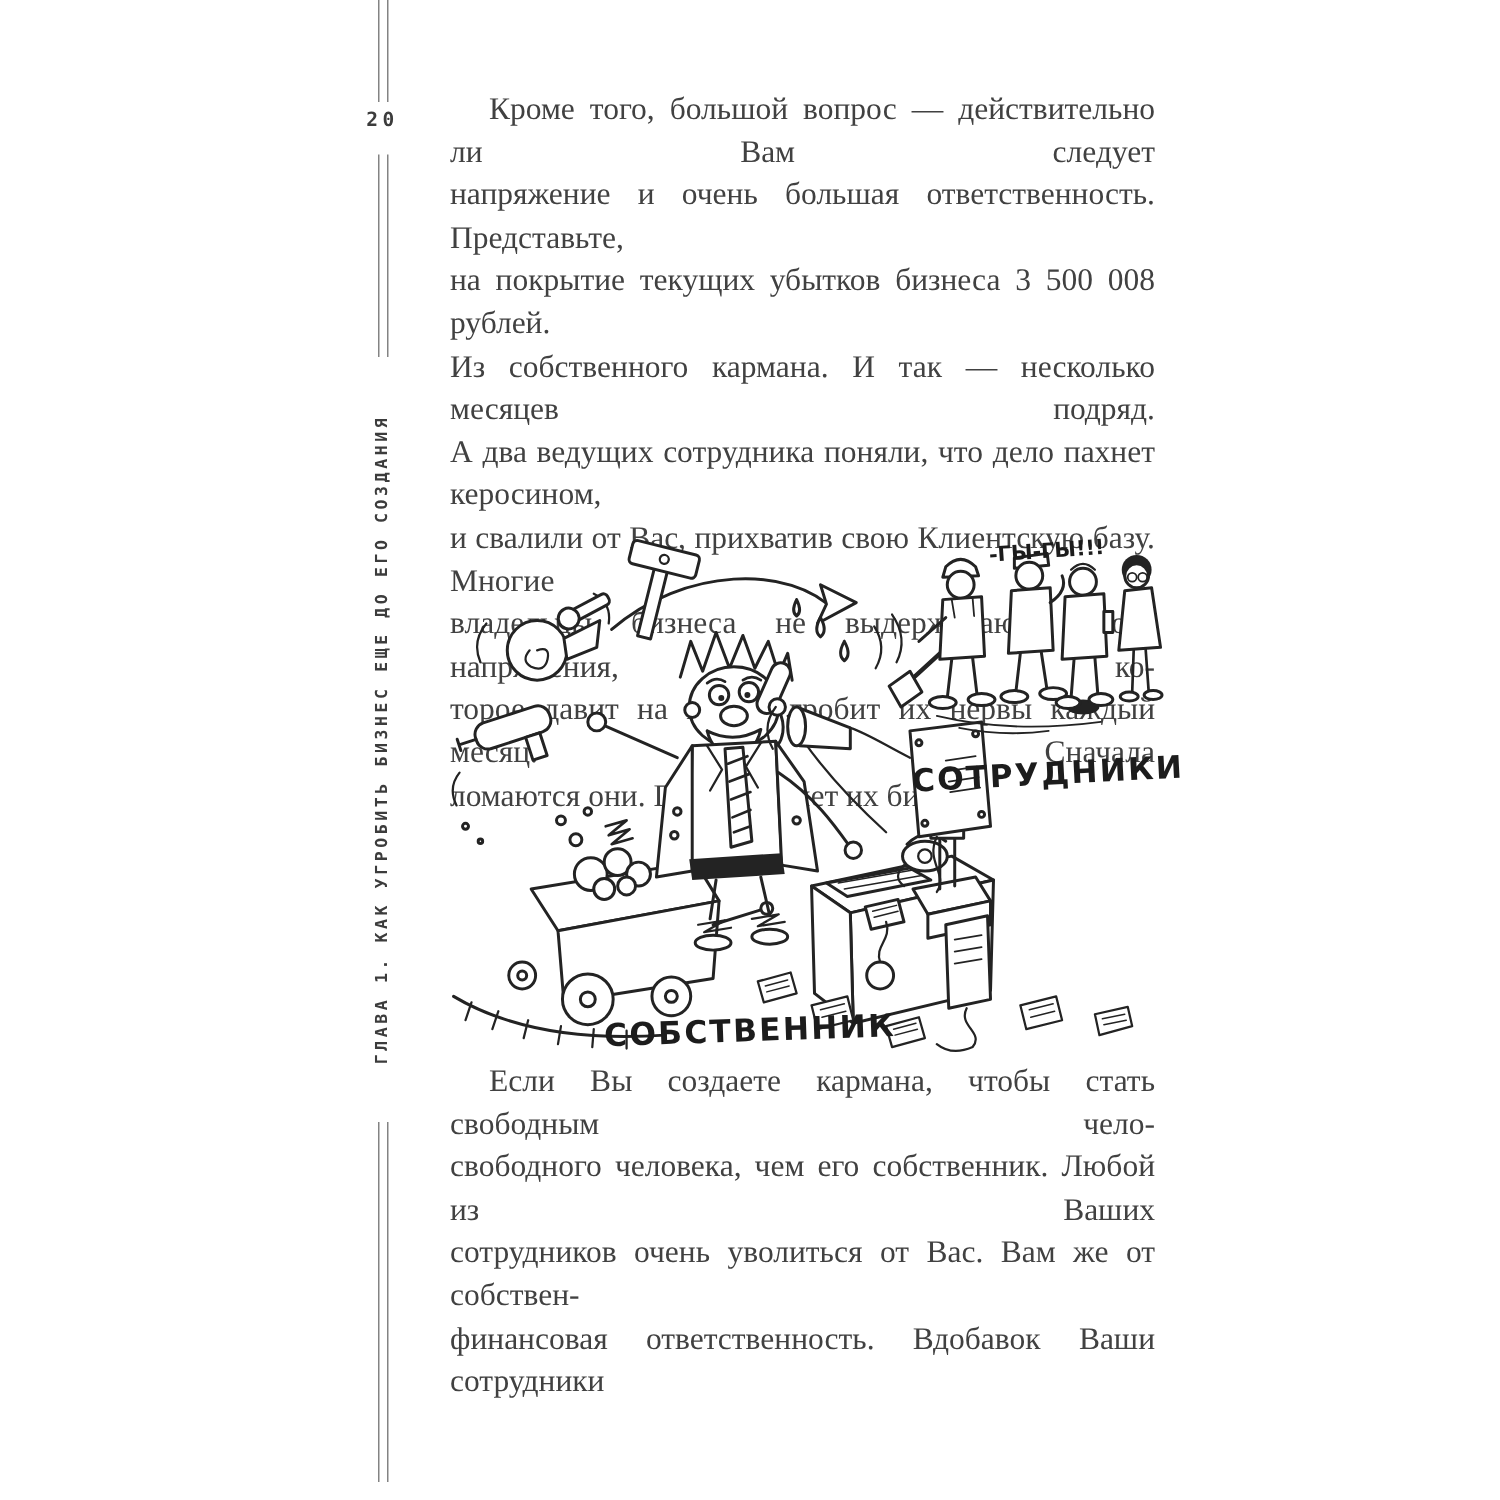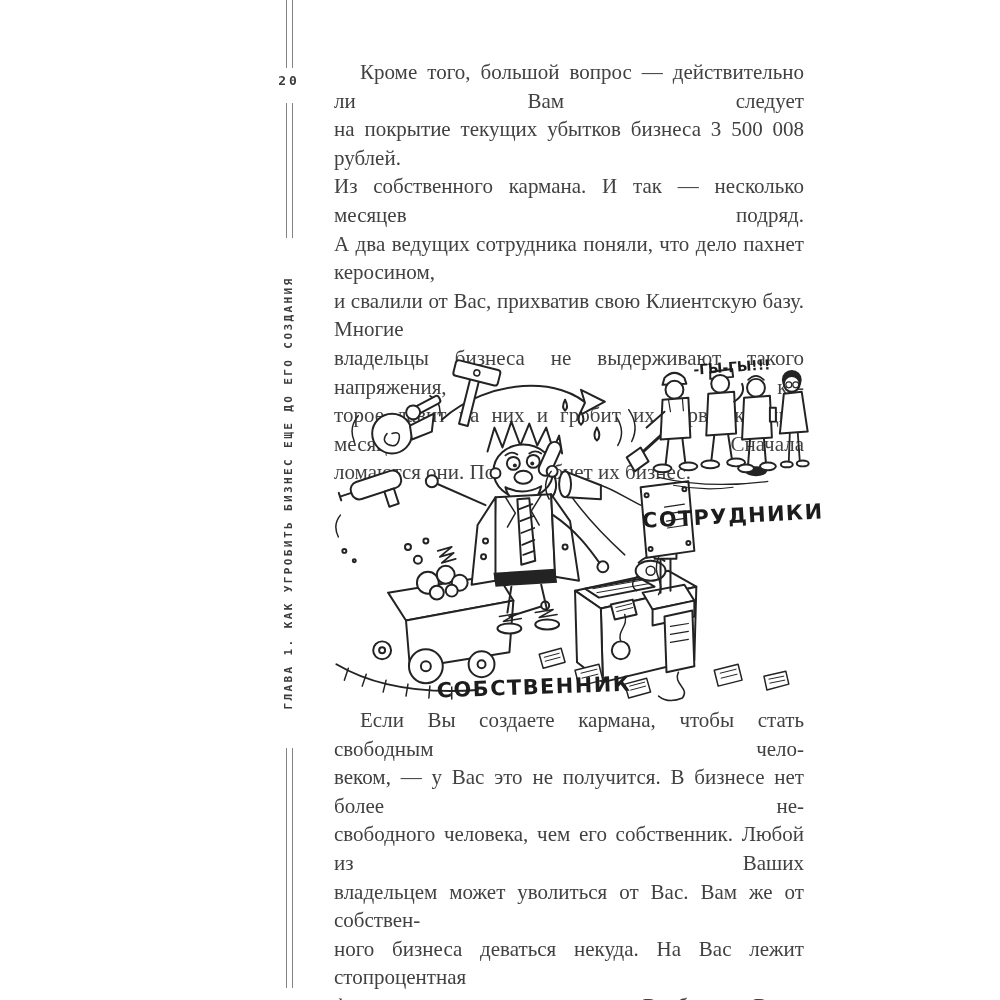--- a/index.html
+++ b/index.html
@@ -8,21 +8,21 @@
     --ink:#232323;
   }
   html,body{margin:0;padding:0;}
   body{
     width:1000px;height:1000px;
     background:#ffffff;
     position:relative;
     overflow:hidden;
     font-family:"Liberation Serif", serif;
   }
-  .page{position:absolute;inset:0;background:#fff;margin-left:34px;}
+  .page{position:absolute;inset:0;background:#fff;}
 
   
   .rail{
     position:absolute;
     left:252px;
     width:5px;
     border-left:1.5px solid var(--rail);
     border-right:1.5px solid var(--rail);
   }
   .rail.seg1{top:0;height:68px;}
@@ -92,20 +92,21 @@
 <div class="page">
 
   <div class="rail seg1"></div>
   <div class="page-number">20</div>
   <div class="rail seg2"></div>
   <div class="vtitle">ГЛАВА 1. КАК УГРОБИТЬ БИЗНЕС ЕЩЕ ДО ЕГО СОЗДАНИЯ</div>
   <div class="rail seg3"></div>
 
   <div class="bodytext para1">
       <div class="line indent">Кроме того, большой вопрос — действительно ли Вам следует</div>
+      <div class="line">напряжение и очень большая ответственность. Представьте,</div>
       <div class="line">на покрытие текущих убытков бизнеса 3 500 008 рублей.</div>
       <div class="line">Из собственного кармана. И так — несколько месяцев подряд.</div>
       <div class="line">А два ведущих сотрудника поняли, что дело пахнет керосином,</div>
       <div class="line">и свалили от Вас, прихватив свою Клиентскую базу. Многие</div>
       <div class="line">владельцы бизнеса не выдерживают такого напряжения, ко-</div>
       <div class="line">торое давит на них и гробит их нервы каждый месяц. Сначала</div>
       <div class="line last">ломаются они. Потом гибнет их бизнес.</div>
     </div>
 
   <svg class="cartoon" viewBox="0 0 500 352" xmlns="http://www.w3.org/2000/svg">
@@ -293,20 +294,18 @@
       </g>
     </g>
 
     <text x="404" y="16" font-size="14" text-anchor="middle" transform="rotate(-4 404 16)">-ГЫ-ГЫ!!!</text>
     <text x="405" y="168" font-size="21" letter-spacing="1.5" text-anchor="middle" transform="rotate(-3 405 168)">СОТРУДНИКИ</text>
     <text x="205" y="340" font-size="21" letter-spacing="1.5" text-anchor="middle" transform="rotate(-2 205 340)">СОБСТВЕННИК</text>
   </svg>
 
   <div class="bodytext para2">
       <div class="line indent">Если Вы создаете кармана, чтобы стать свободным чело-</div>
-      <div class="line">веком, — у Вас это не получится. В бизнесе нет более не-</div>
       <div class="line">свободного человека, чем его собственник. Любой из Ваших</div>
-      <div class="line">владельцем может уволиться от Вас. Вам же от собствен-</div>
-      <div class="line">ного бизнеса деваться некуда. На Вас лежит стопроцентная</div>
+      <div class="line">сотрудников очень уволиться от Вас. Вам же от собствен-</div>
       <div class="line">финансовая ответственность. Вдобавок Ваши сотрудники</div>
     </div>
 
 </div>
 
 </body></html>

